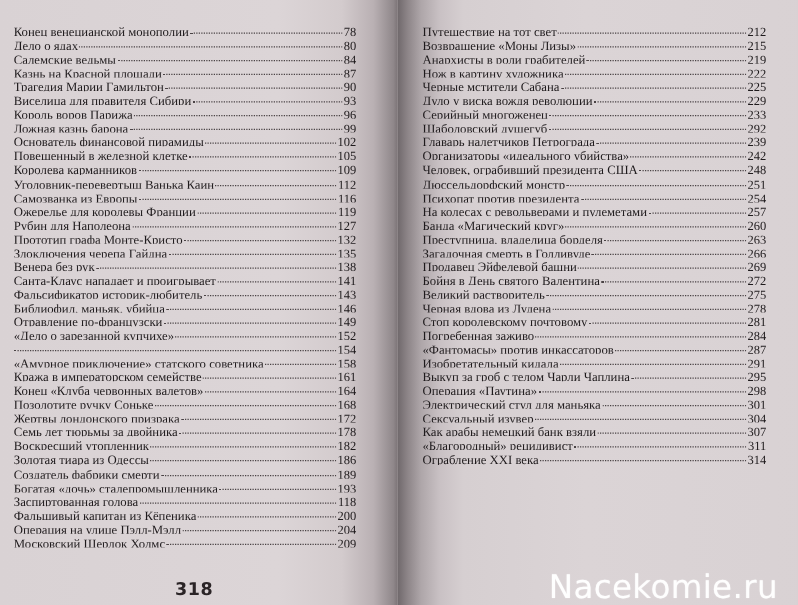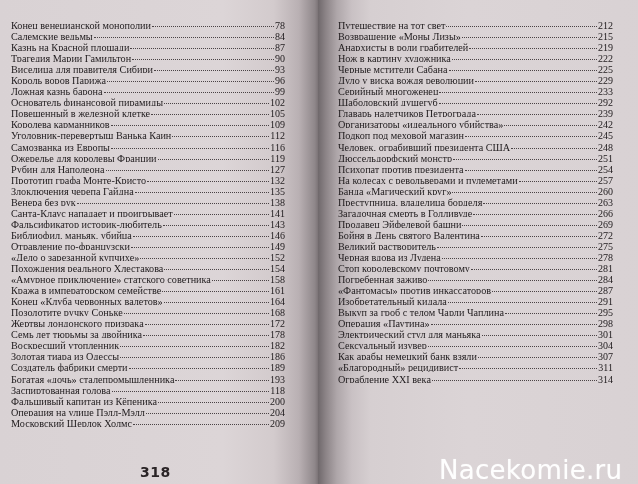--- a/index.html
+++ b/index.html
@@ -56,20 +56,25 @@
 <body>
 
 <div class="page page-left">
   <ul class="toc">
       <li class="toc-row">
     <span class="toc-title">Конец венецианской монополии</span>
     <span class="toc-leader"></span>
     <span class="toc-page">78</span>
   </li>
       <li class="toc-row">
+    <span class="toc-title">Дело о ядах</span>
+    <span class="toc-leader"></span>
+    <span class="toc-page">80</span>
+  </li>
+      <li class="toc-row">
     <span class="toc-title">Салемские ведьмы</span>
     <span class="toc-leader"></span>
     <span class="toc-page">84</span>
   </li>
       <li class="toc-row">
     <span class="toc-title">Казнь на Красной площади</span>
     <span class="toc-leader"></span>
     <span class="toc-page">87</span>
   </li>
       <li class="toc-row">
@@ -161,21 +166,20 @@
     <span class="toc-title">Отравление по-французски</span>
     <span class="toc-leader"></span>
     <span class="toc-page">149</span>
   </li>
       <li class="toc-row">
     <span class="toc-title">«Дело о зарезанной купчихе»</span>
     <span class="toc-leader"></span>
     <span class="toc-page">152</span>
   </li>
       <li class="toc-row">
-    <span class="toc-title">Похождения реального Хлестакова</span>
     <span class="toc-leader"></span>
     <span class="toc-page">154</span>
   </li>
       <li class="toc-row">
     <span class="toc-title">«Амурное приключение» статского советника</span>
     <span class="toc-leader"></span>
     <span class="toc-page">158</span>
   </li>
       <li class="toc-row">
     <span class="toc-title">Кража в императорском семействе</span>
@@ -292,25 +296,20 @@
     <span class="toc-title">Главарь налетчиков Петрограда</span>
     <span class="toc-leader"></span>
     <span class="toc-page">239</span>
   </li>
       <li class="toc-row">
     <span class="toc-title">Организаторы «идеального убийства»</span>
     <span class="toc-leader"></span>
     <span class="toc-page">242</span>
   </li>
       <li class="toc-row">
-    <span class="toc-title">Подкоп под меховой магазин</span>
-    <span class="toc-leader"></span>
-    <span class="toc-page">245</span>
-  </li>
-      <li class="toc-row">
     <span class="toc-title">Человек, ограбивший президента США</span>
     <span class="toc-leader"></span>
     <span class="toc-page">248</span>
   </li>
       <li class="toc-row">
     <span class="toc-title">Дюссельдорфский монстр</span>
     <span class="toc-leader"></span>
     <span class="toc-page">251</span>
   </li>
       <li class="toc-row">

